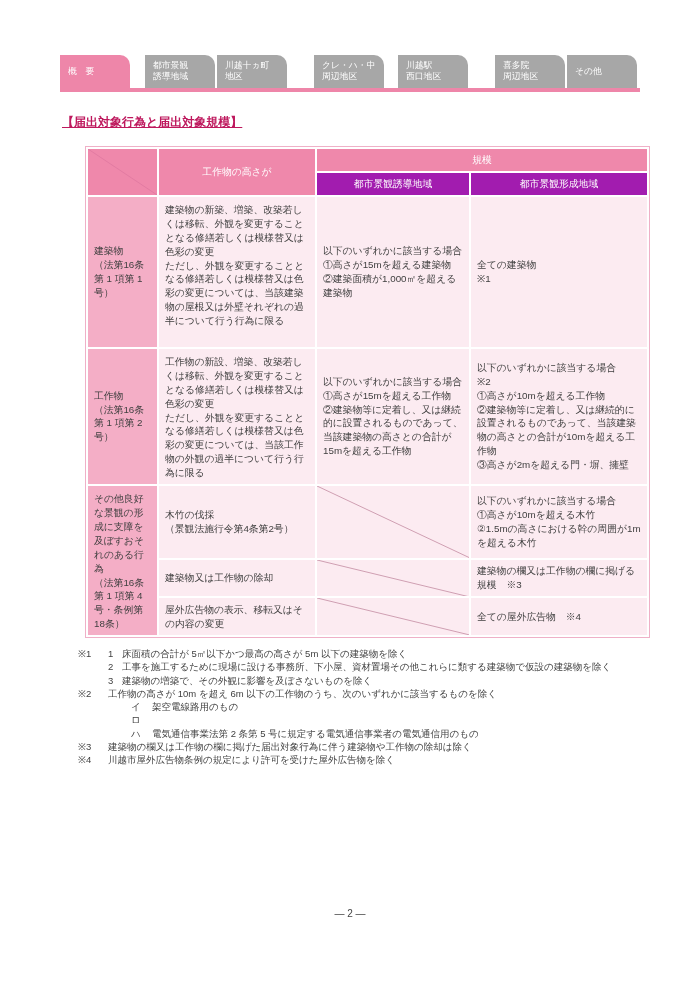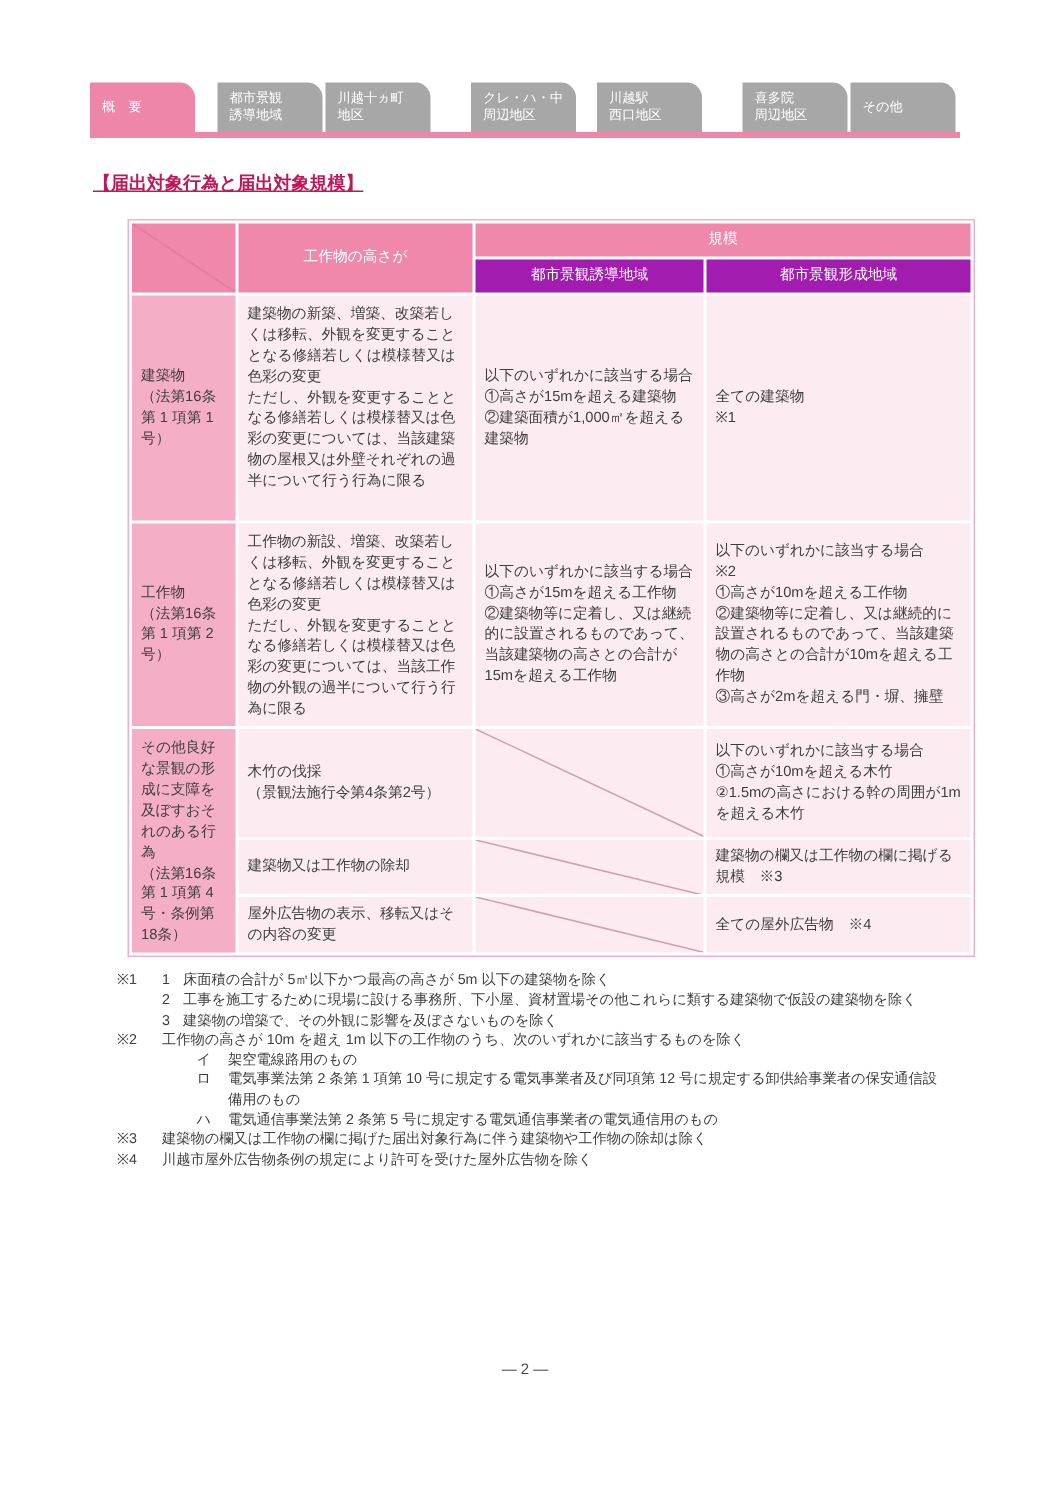--- a/index.html
+++ b/index.html
@@ -189,33 +189,32 @@
       <span class="fn-s">2</span>
       <span class="fn-t">工事を施工するために現場に設ける事務所、下小屋、資材置場その他これらに類する建築物で仮設の建築物を除く</span>
     </div>
     <div class="fn-line">
       <span class="fn-m"></span>
       <span class="fn-s">3</span>
       <span class="fn-t">建築物の増築で、その外観に影響を及ぼさないものを除く</span>
     </div>
     <div class="fn-line">
       <span class="fn-m">※2</span>
-      <span class="fn-t">工作物の高さが 10m を超え 1m 以下の工作物のうち、次のいずれかに該当するものを除く</span>
+      <span class="fn-t">工作物の高さが 10m を超え 6m 以下の工作物のうち、次のいずれかに該当するものを除く</span>
     </div>
     <div class="fn-line">
       <span class="fn-m"></span>
       <span class="fn-ind"></span>
       <span class="fn-si">イ</span>
       <span class="fn-t">架空電線路用のもの</span>
     </div>
     <div class="fn-line">
       <span class="fn-m"></span>
       <span class="fn-ind"></span>
       <span class="fn-si">ロ</span>
-      <span class="fn-t">電気事業法第 2 条第 1 項第 10 号に規定する電気事業者及び同項第 12 号に規定する卸供給事業者の保安通信設備用のもの</span>
     </div>
     <div class="fn-line">
       <span class="fn-m"></span>
       <span class="fn-ind"></span>
       <span class="fn-si">ハ</span>
       <span class="fn-t">電気通信事業法第 2 条第 5 号に規定する電気通信事業者の電気通信用のもの</span>
     </div>
     <div class="fn-line">
       <span class="fn-m">※3</span>
       <span class="fn-t">建築物の欄又は工作物の欄に掲げた届出対象行為に伴う建築物や工作物の除却は除く</span>

